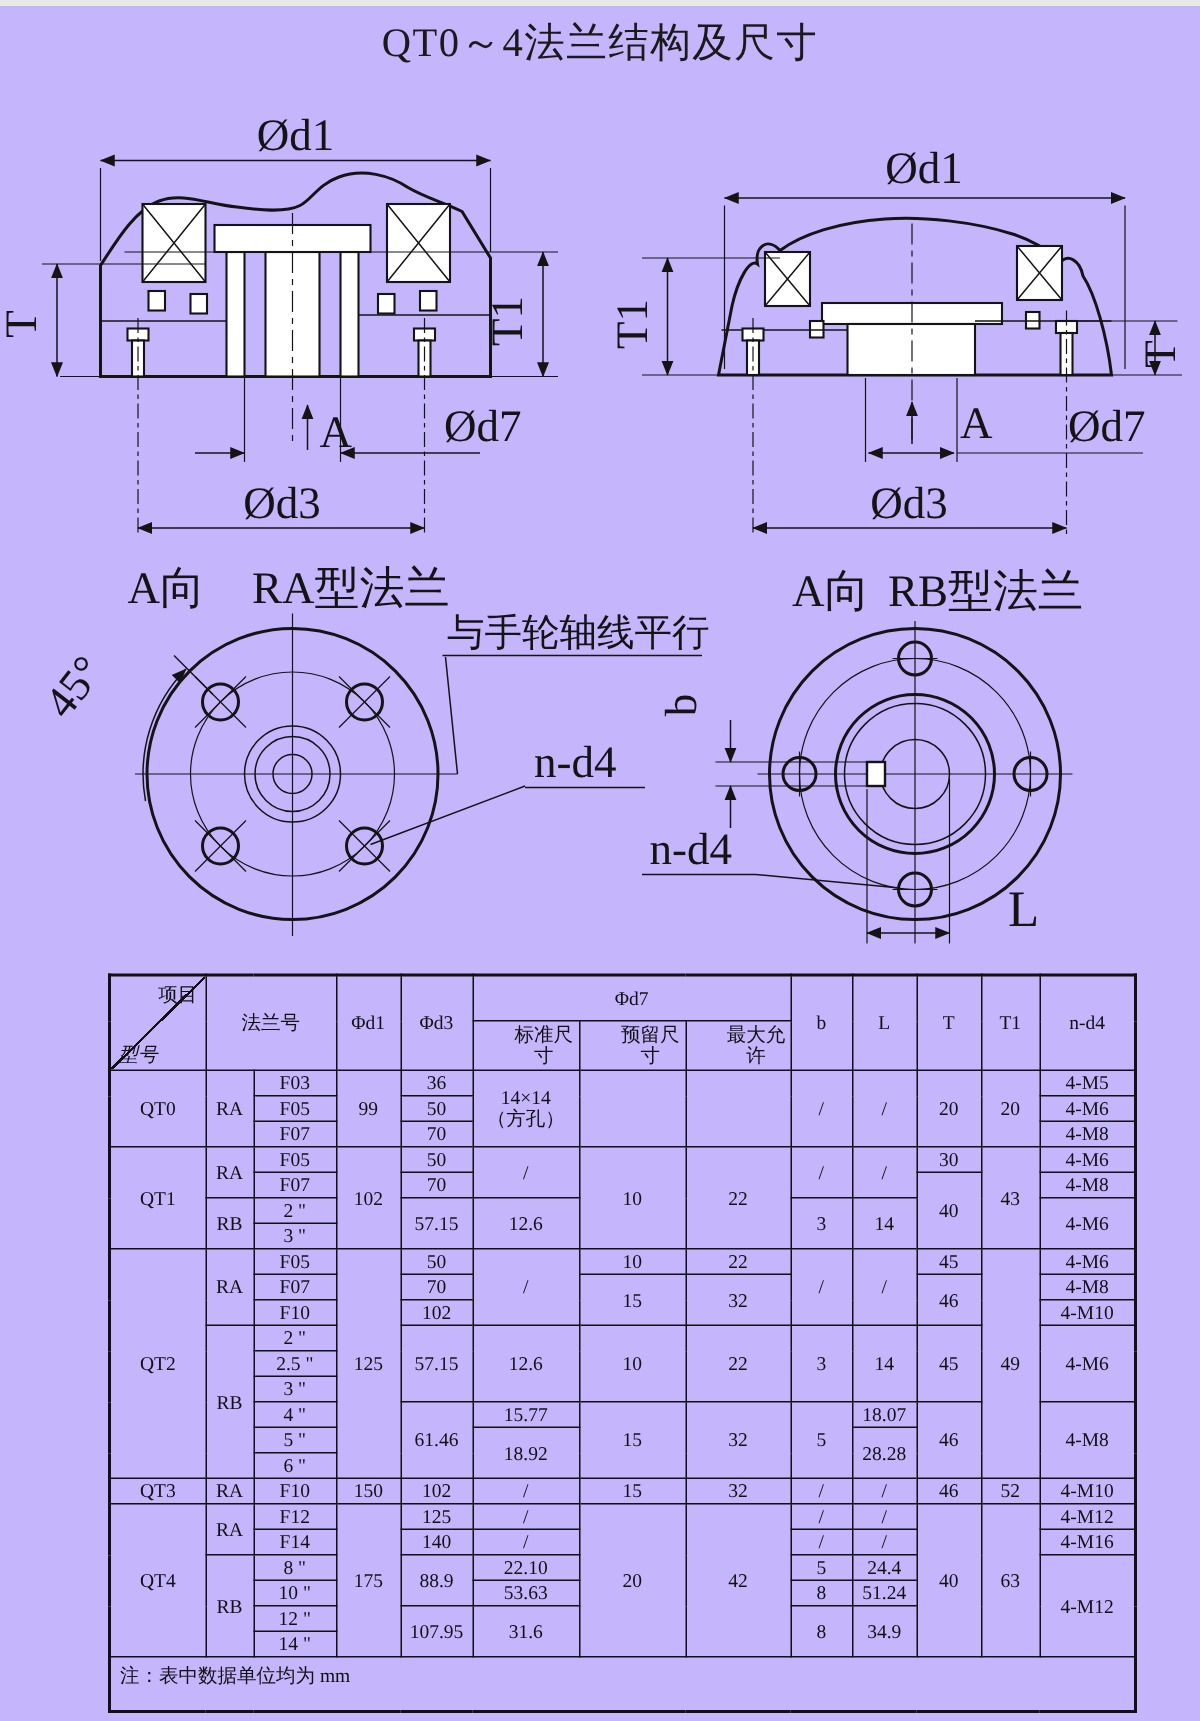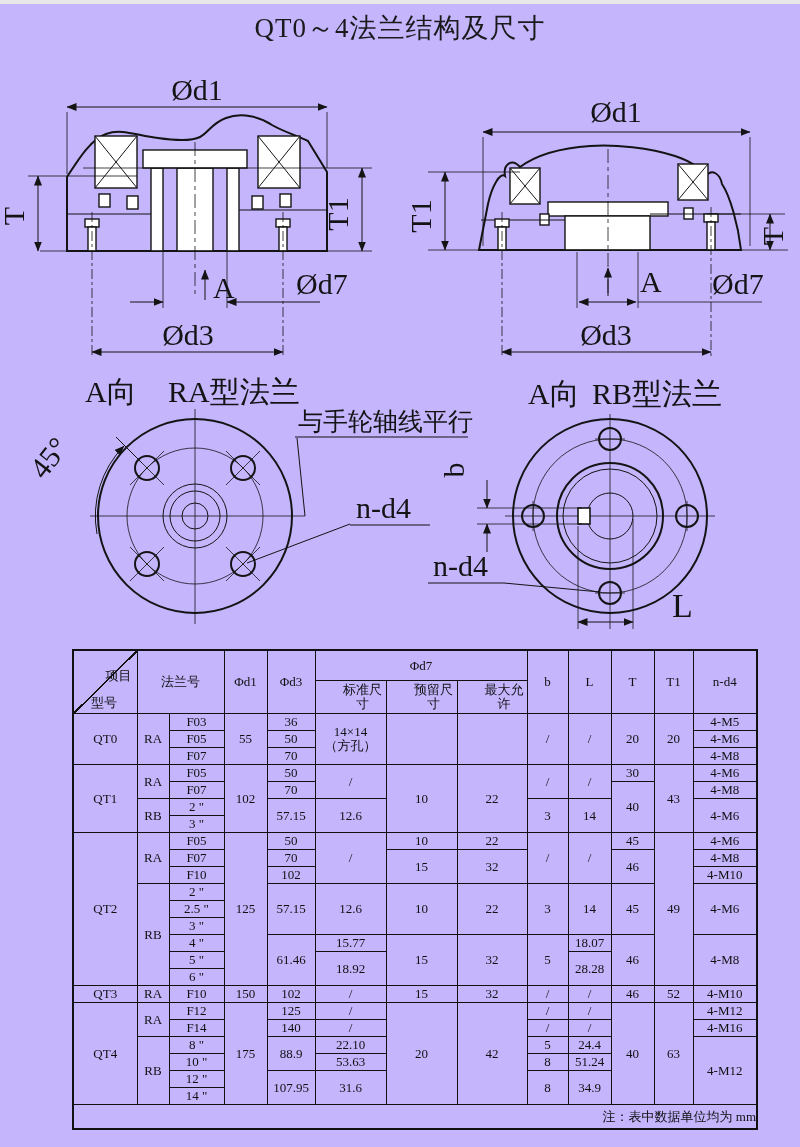--- a/index.html
+++ b/index.html
@@ -21,23 +21,23 @@
   table.spec td,table.spec th{border:1px solid #111;text-align:center;vertical-align:middle;
              padding:0;font-weight:normal;height:16px;line-height:1.05;overflow:hidden;
              white-space:pre-line;}
   table.spec{border:2px solid #111;}
   table.spec thead tr:first-child th{height:29px;}
   table.spec thead tr:last-child th{height:32px;padding-left:24px;}
   th.corner{position:relative;}
   .diag{position:absolute;inset:0;
         background:linear-gradient(to bottom right,transparent calc(50% - 0.8px),
                    #111 calc(50% - 0.8px),#111 calc(50% + 0.8px),transparent calc(50% + 0.8px));}
-  .c-top{position:absolute;top:18px;right:5px;}
-  .c-bot{position:absolute;bottom:3px;left:17px;}
-  tr.note-row td{text-align:right;padding:2px 0 2px 6px;height:19px;}
+  .c-top{position:absolute;top:5px;right:5px;}
+  .c-bot{position:absolute;bottom:3px;left:5px;font-style:italic;}
+  tr.note-row td{text-align:left;padding:2px 0 14px 6px;height:19px;}
 </style>
 </head>
 <body>
 
 <div class="page">
 
   <div class="title">QT0～4法兰结构及尺寸</div>
 
   <svg style="position:absolute;left:0;top:60px;" width="800" height="585" viewBox="0 0 800 585">
     <defs>
@@ -248,21 +248,21 @@
         <th>标准尺寸</th>
         <th>预留尺寸</th>
         <th>最大允许</th>
       </tr>
     </thead>
     <tbody>
         <tr>
           <td rowspan="3">QT0</td>
           <td rowspan="3">RA</td>
           <td>F03</td>
-          <td rowspan="3">55</td>
+          <td rowspan="3">99</td>
           <td>36</td>
           <td rowspan="3">14×14
 （方孔）</td>
           <td rowspan="3"></td>
           <td rowspan="3"></td>
           <td rowspan="3">/</td>
           <td rowspan="3">/</td>
           <td rowspan="3">20</td>
           <td rowspan="3">20</td>
           <td>4-M5</td>

